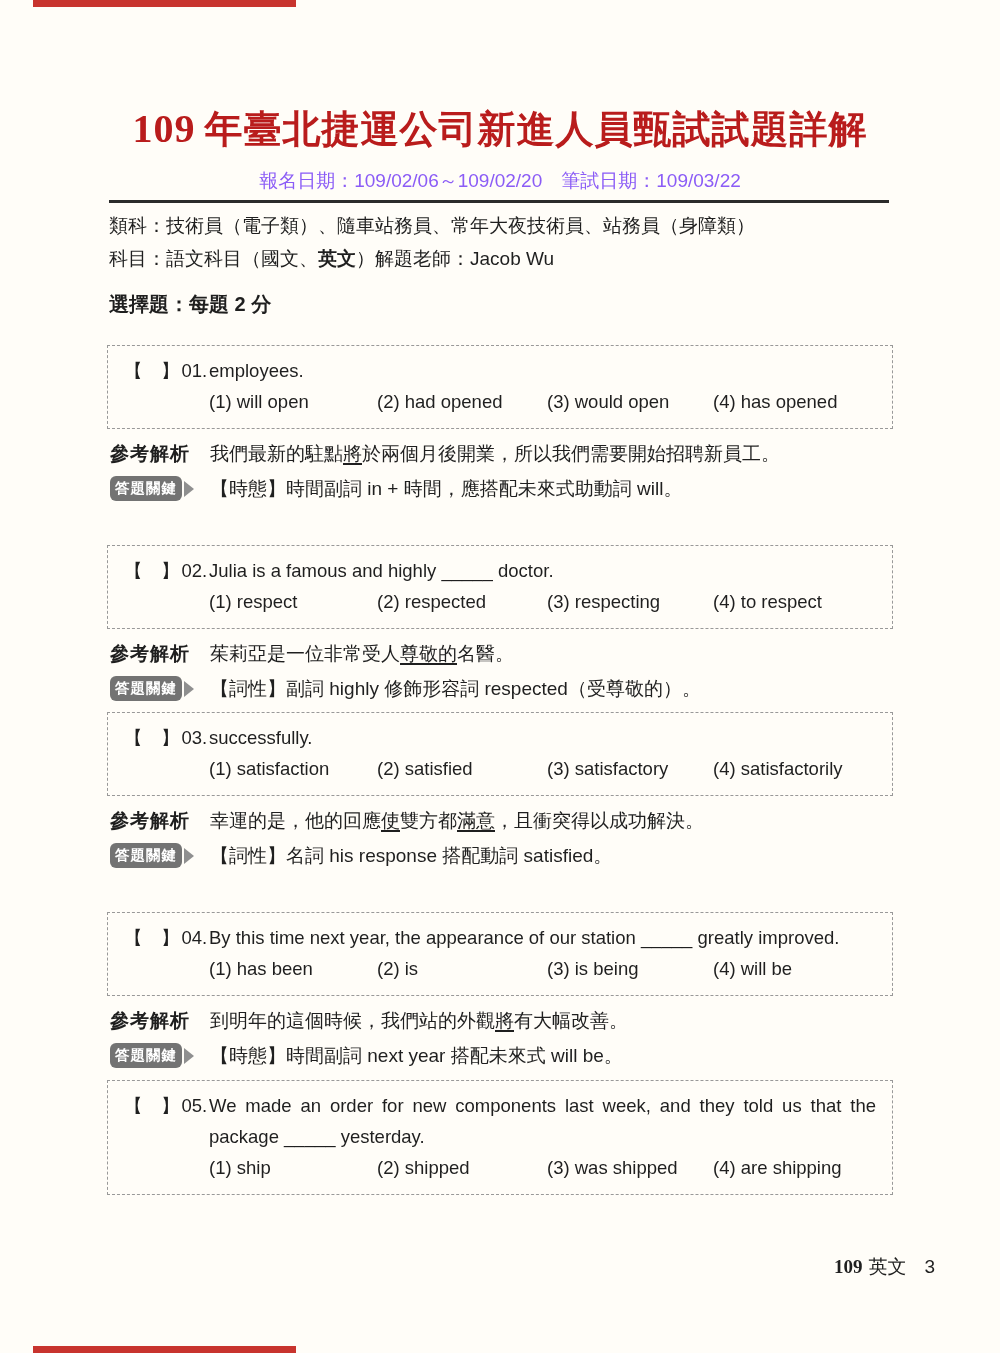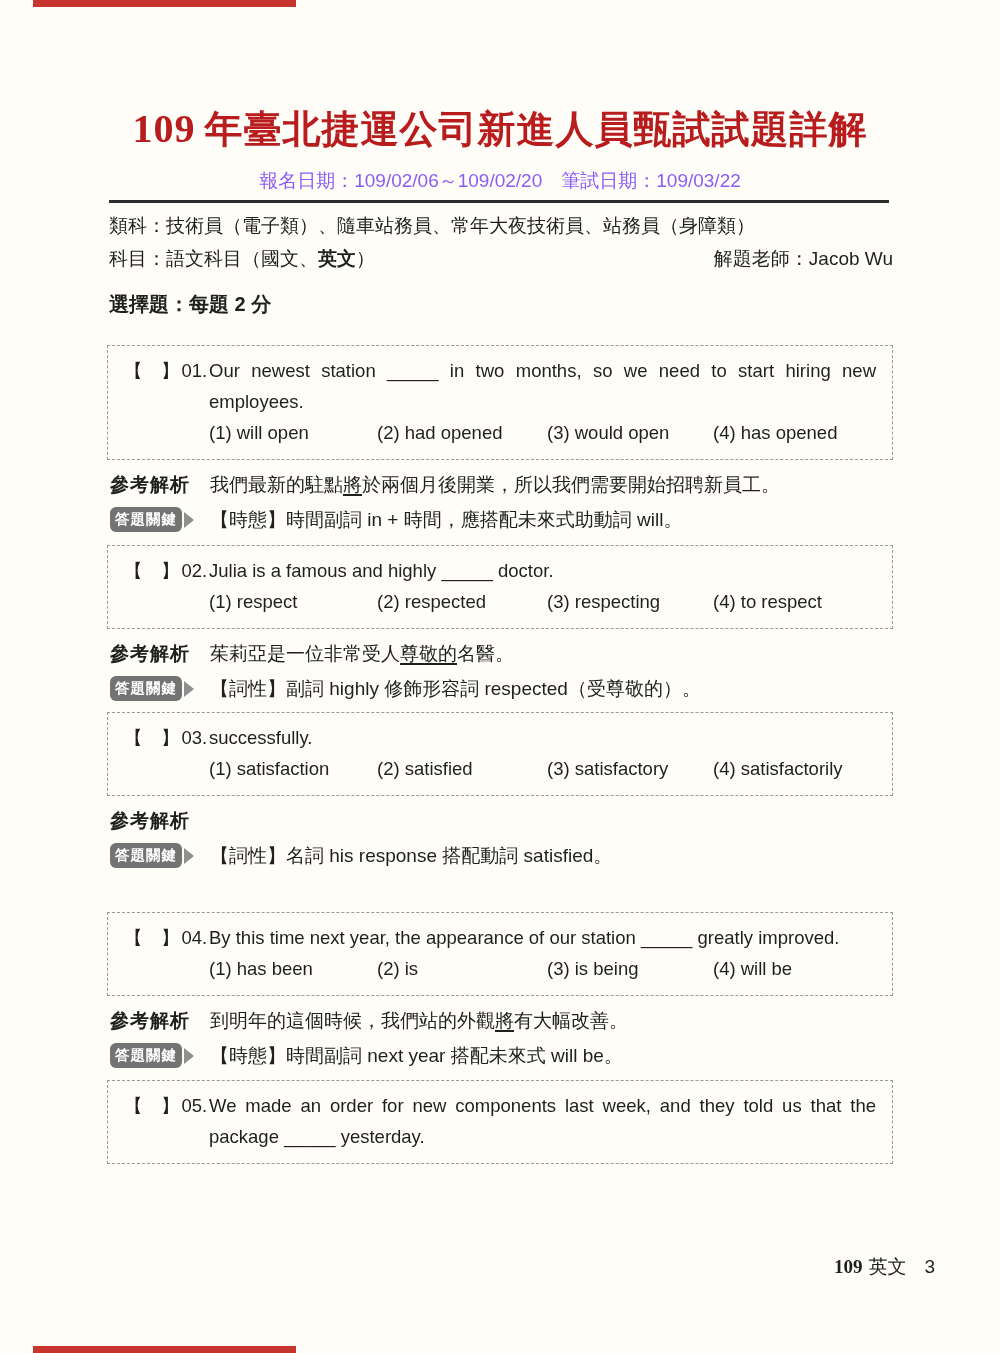--- a/index.html
+++ b/index.html
@@ -15,21 +15,21 @@
 
   .content{position:absolute;left:107px;top:0;width:786px;height:100%;}
 
   .title{position:absolute;left:0;right:0;top:104px;text-align:center;
     font-weight:bold;font-size:38px;letter-spacing:1px;white-space:nowrap;color:#b91c1c;}
   .title .year{font-family:"Liberation Serif","DejaVu Serif",serif;font-size:40px;margin-right:9px;}
   .subtitle{position:absolute;left:0;right:0;top:168px;text-align:center;
     font-size:19px;color:#8b5cf6;}
   .rule{position:absolute;left:2px;right:4px;top:200px;height:3px;background:#2b2b2b;}
   .meta1{position:absolute;left:2px;top:213px;font-size:19px;}
-  .meta2{position:absolute;left:2px;right:0;top:246px;font-size:19px;display:flex;justify-content:space-between;}
+  .meta2{position:absolute;left:2px;right:0;top:246px;font-size:19px;display:flex;}
   .b{font-weight:bold;}
   .heading{position:absolute;left:2px;top:291px;font-size:20px;font-weight:bold;}
 
   #questions{position:absolute;left:0;top:0;width:100%;height:100%;}
   .q-group{position:absolute;left:0;width:100%;}
   .q-group[data-idx="0"]{top:345px;}
   .q-group[data-idx="1"]{top:545px;}
   .q-group[data-idx="2"]{top:712px;}
   .q-group[data-idx="3"]{top:912px;}
   .q-group[data-idx="4"]{top:1080px;}
@@ -81,21 +81,20 @@
   <div class="heading">選擇題：每題 2 分</div>
   <div id="questions">
   <section class="q-group" data-idx="0">
     <div class="q-box">
       <div class="q-row">
         <span class="q-head">
           <span class="q-bracket">【　】</span><span class="q-number">01.</span>
         </span>
         <div class="q-body">
           <div class="q-lines">
-                <div class="q-line fill">Our newest station _____ in two months, so we need to start hiring new</div>
                 <div class="q-line">employees.</div>
               </div>
           <div class="q-options">
                 <div class="q-option">(1) will open</div>
                 <div class="q-option">(2) had opened</div>
                 <div class="q-option">(3) would open</div>
                 <div class="q-option">(4) has opened</div>
               </div>
         </div>
       </div>
@@ -159,20 +158,21 @@
                 <div class="q-option">(1) satisfaction</div>
                 <div class="q-option">(2) satisfied</div>
                 <div class="q-option">(3) satisfactory</div>
                 <div class="q-option">(4) satisfactorily</div>
               </div>
         </div>
       </div>
     </div>
     <div class="a-row analysis-row">
       <span class="a-label">參考解析</span>
+      <span class="a-text"><span>幸運的是，他的回應</span><span class="u">使</span><span>雙方都</span><span class="u">滿意</span><span>，且衝突得以成功解決。</span></span>
     </div>
     <div class="a-row key-row">
       <span class="key-badge">
         <span class="key-badge-text">答題關鍵</span>
         <span class="key-arrow"></span>
       </span>
       <span class="key-text">【詞性】名詞 his response 搭配動詞 satisfied。</span>
     </div>
   </section>
 
@@ -212,20 +212,26 @@
     <div class="q-box">
       <div class="q-row">
         <span class="q-head">
           <span class="q-bracket">【　】</span><span class="q-number">05.</span>
         </span>
         <div class="q-body">
           <div class="q-lines">
                 <div class="q-line fill">We made an order for new components last week, and they told us that the</div>
                 <div class="q-line">package _____ yesterday.</div>
               </div>
+          <div class="q-options">
+                <div class="q-option">(1) ship</div>
+                <div class="q-option">(2) shipped</div>
+                <div class="q-option">(3) was shipped</div>
+                <div class="q-option">(4) are shipping</div>
+              </div>
         </div>
       </div>
     </div>
 
   </section>
 </div>
 </div>
 
 <div class="footer">
   <span class="year">109</span><span>英文</span><span class="pageno">3</span>

